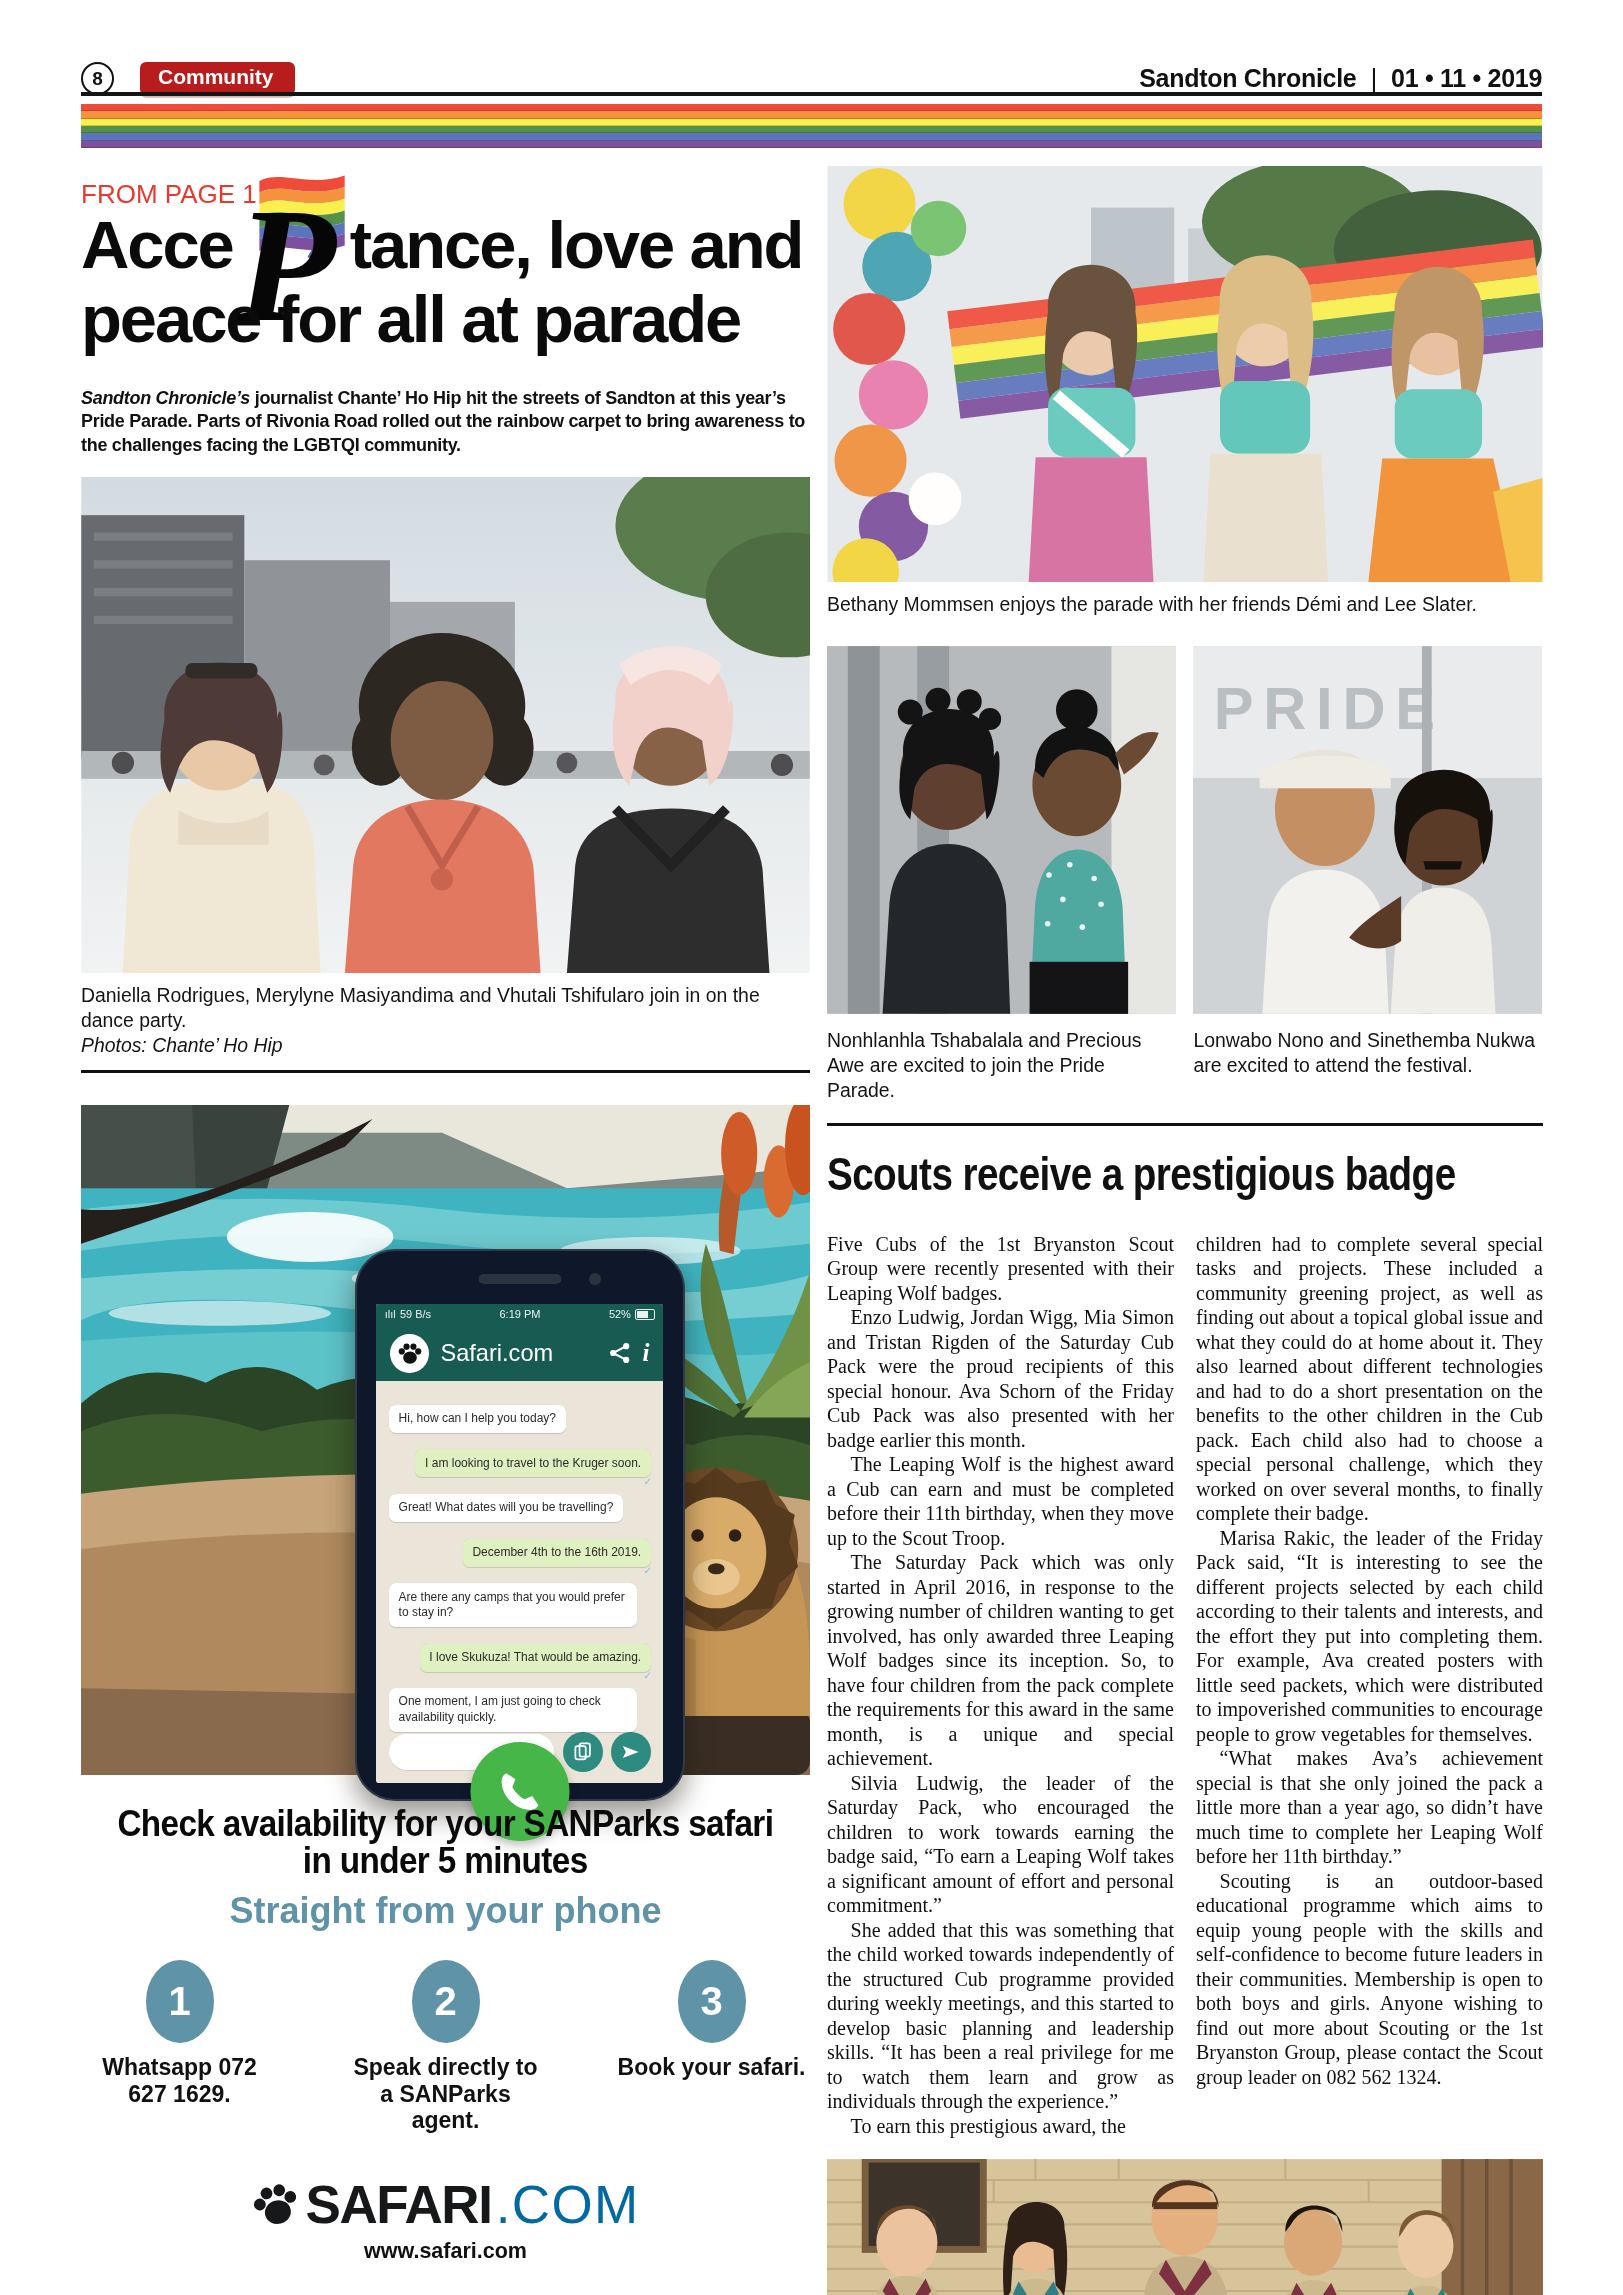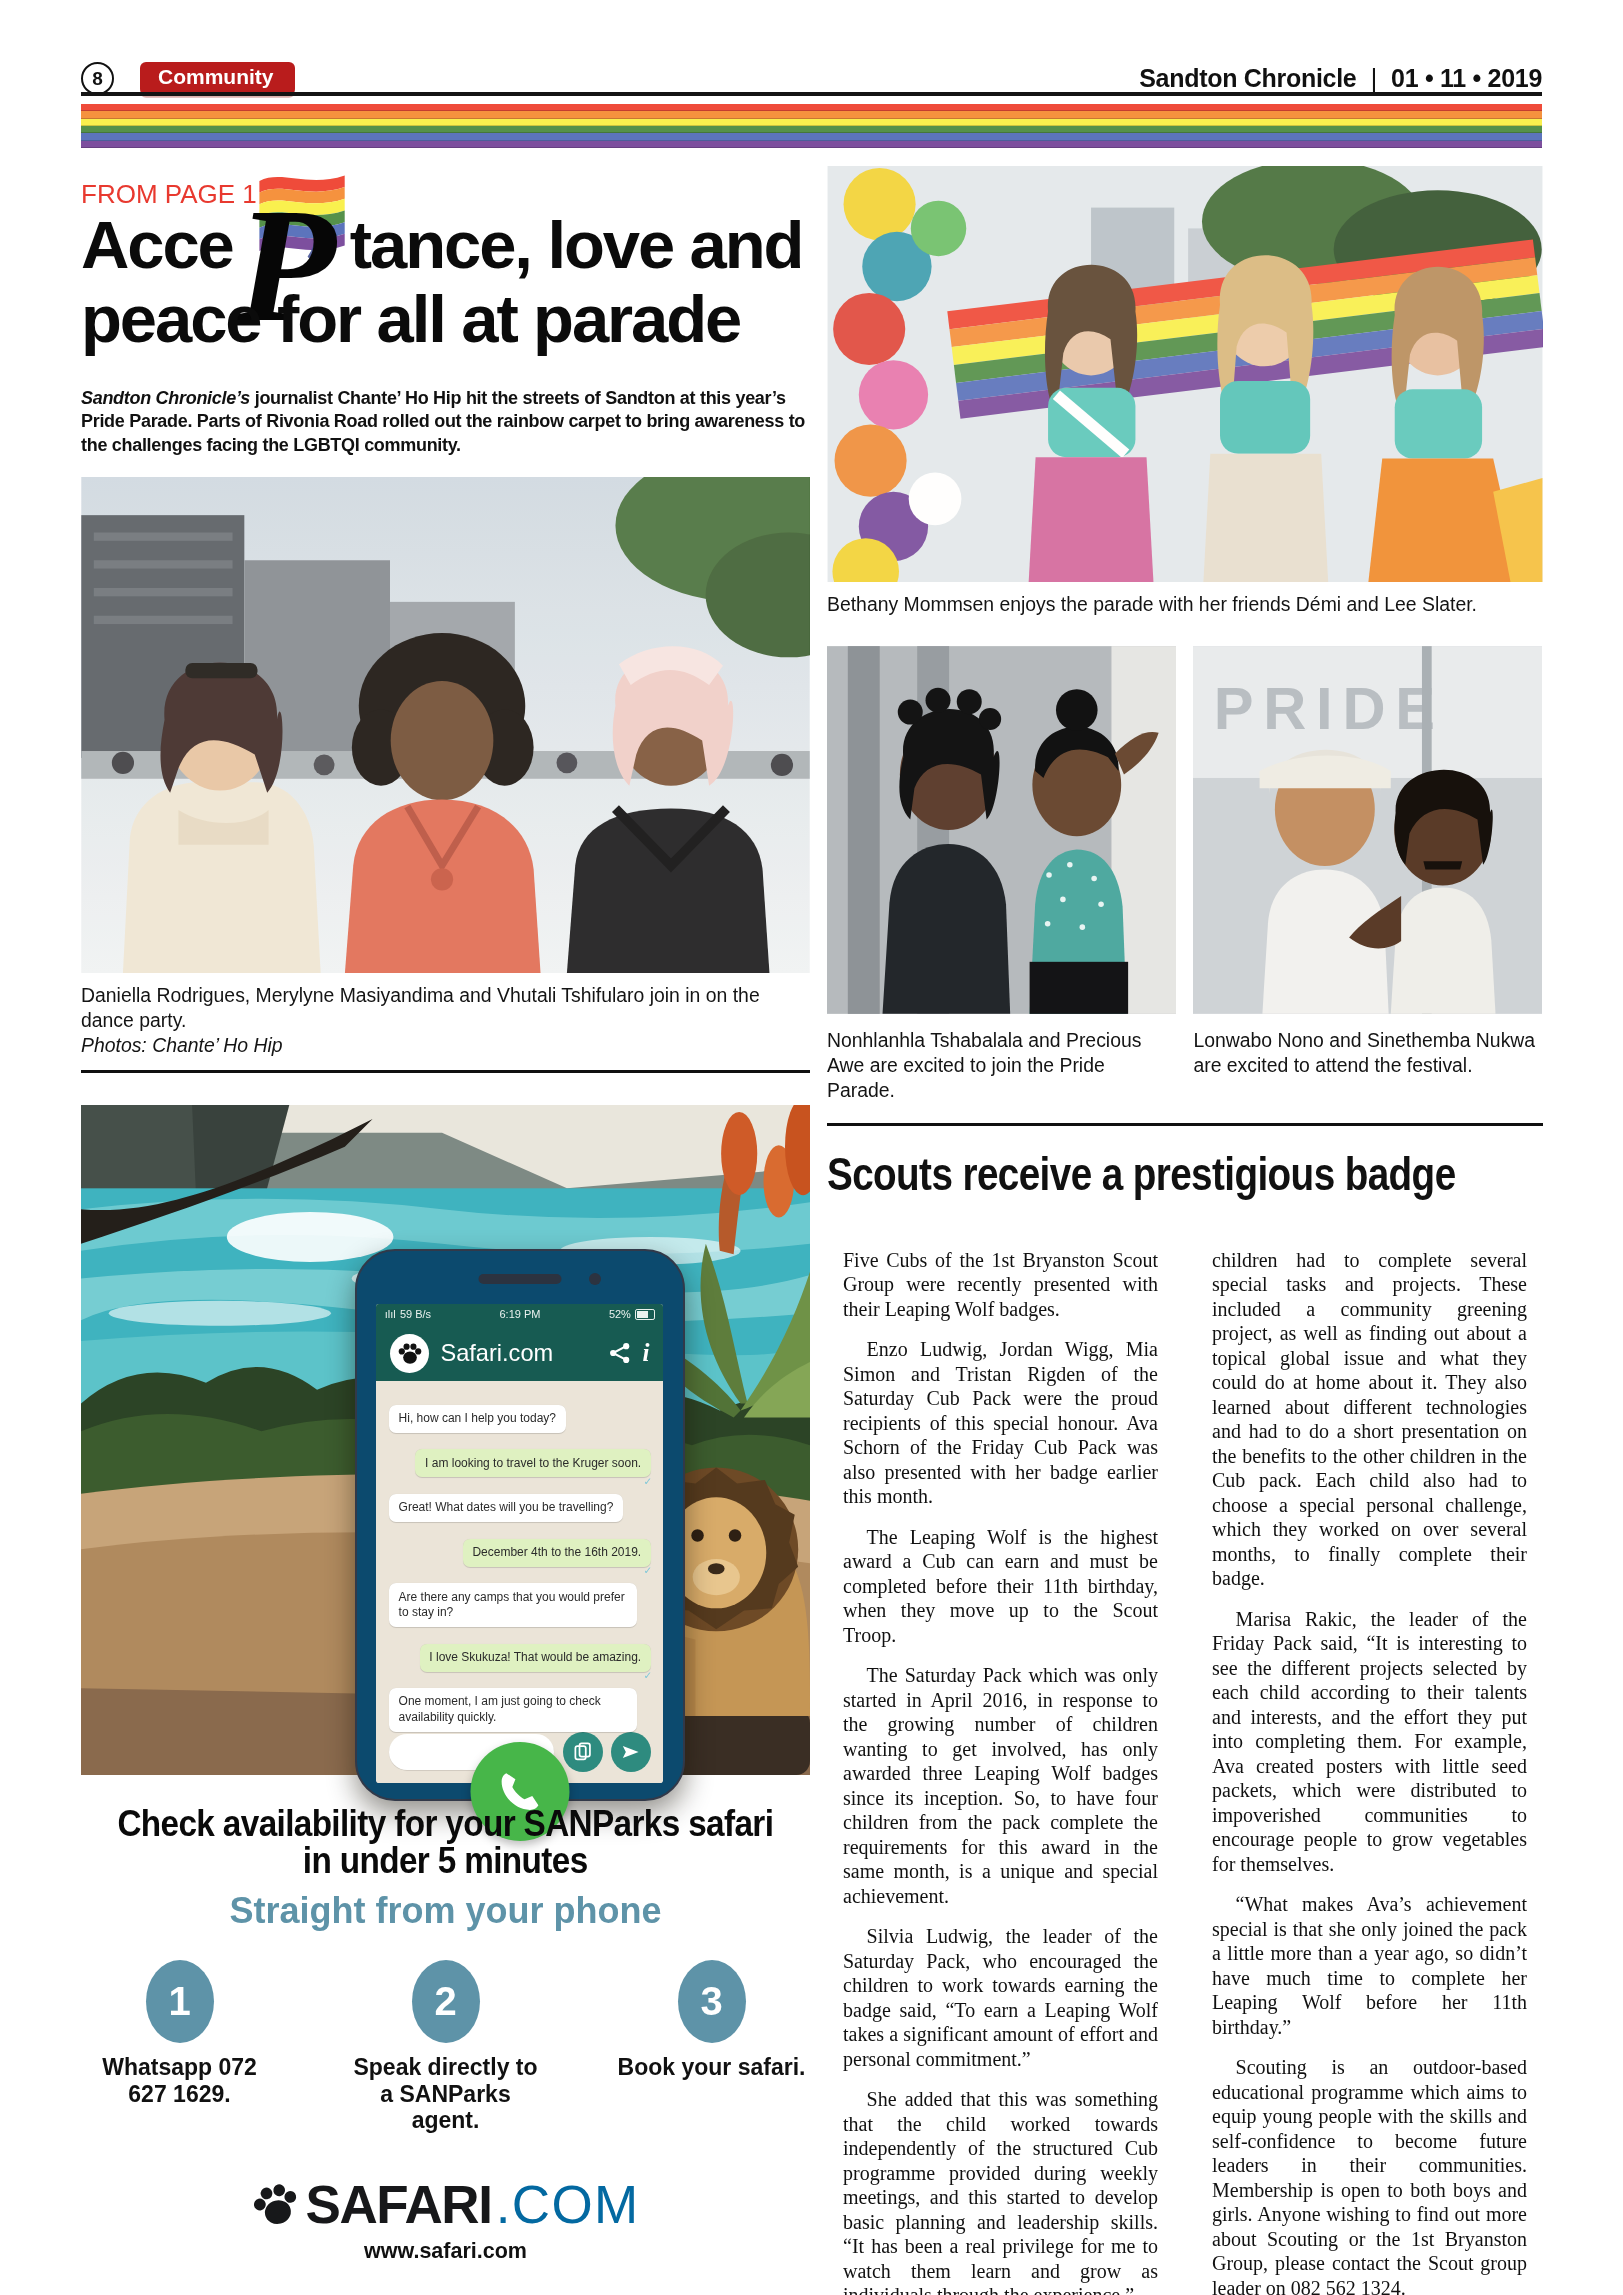--- a/index.html
+++ b/index.html
@@ -36,21 +36,21 @@
 
   .photo { display:block; }
   .caption { margin-top:9.7px; font-size:19.4px; line-height:1.28; color:#141414; }
   .caption .credit { font-style:italic; }
   .divider { height:2.8px; background:#101010; }
 
   
   .ad-image { position:relative; margin-top:32px; width:729px; height:670px; }
   .ad-image > svg { position:absolute; inset:0; }
   .phone { position:absolute; left:274px; top:144px; width:326px; height:548px;
-           background:#0c4a6e; border:2.8px solid #323949; border-radius:40px;
+           background:#0f172a; border:2.8px solid #323949; border-radius:40px;
            box-shadow:0 12.5px 28px rgba(20,15,5,.45); }
   .phone .speaker { position:absolute; top:23.6px; left:50%; transform:translateX(-50%);
                     width:83px; height:9.7px; border-radius:5.6px; background:#2c3340; }
   .phone .cam { position:absolute; top:22px; right:82px; width:12.5px; height:12.5px; border-radius:50%;
                 background:#2c3340; }
   .screen { position:absolute; left:19.4px; top:53px; width:287px; height:479px; background:#ebe4d8;
             border-radius:2.8px; overflow:hidden; display:flex; flex-direction:column; }
   .statusbar { background:#175b52; color:#eaf2ef; height:23.6px; display:flex; align-items:center;
                font-size:11px; padding:0 8.3px; gap:4.2px; }
   .statusbar .mid { margin-left:auto; }
@@ -91,21 +91,21 @@
   .adlogo .main { font-size:53px; font-weight:900; letter-spacing:-1.4px; color:#17181a; }
   .adlogo .suffix { font-size:53px; font-weight:300; letter-spacing:1.4px; color:#0369a1; }
   .website { margin-top:4.2px; text-align:center; font-weight:bold; font-size:21.5px; }
 
   
   .sc-title { margin-top:21px; font-weight:bold; font-size:46px; letter-spacing:-0.7px; }
   .sc-title .cond { transform:scaleX(0.84); }
   .sc-body { margin-top:30.5px; display:flex; gap:22px; font-family:"Liberation Serif", serif;
              font-size:20px; line-height:1.225; text-align:justify; }
   .sc-col { width:347px; }
-  .sc-body p { margin:16px; text-indent:23.6px; }
+  .sc-body p { margin:0; text-indent:23.6px; }
   .sc-body p.noindent { text-indent:0; }
 
   .two-photos { margin-top:29px; display:flex; gap:17.4px; }
   .two-captions { display:flex; gap:17.4px; }
   .two-captions .caption { width:349px; }
 </style>
 </head>
 <body>
 
 <div class="sheet">

